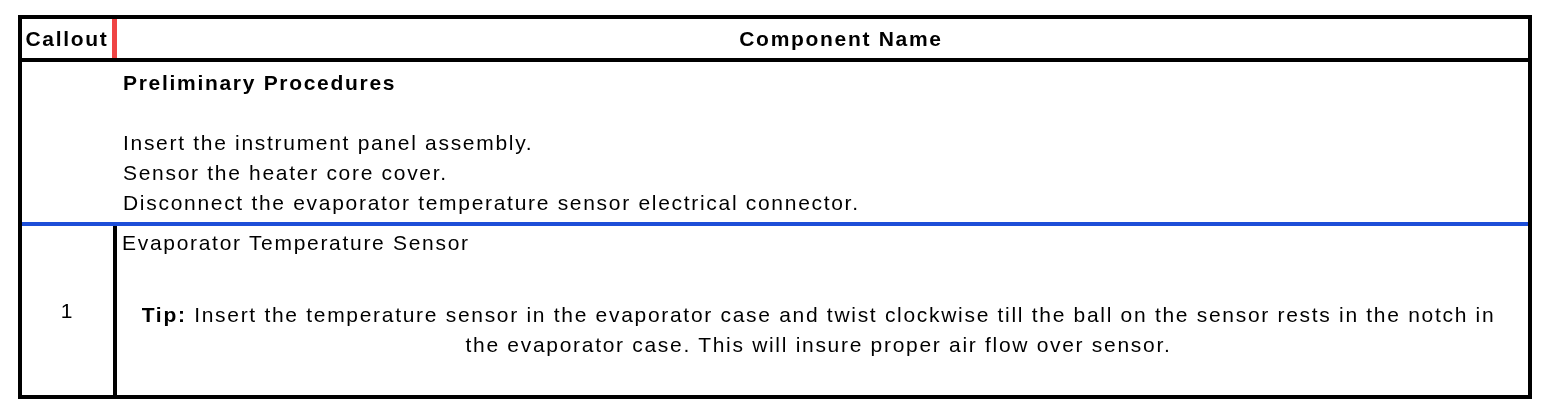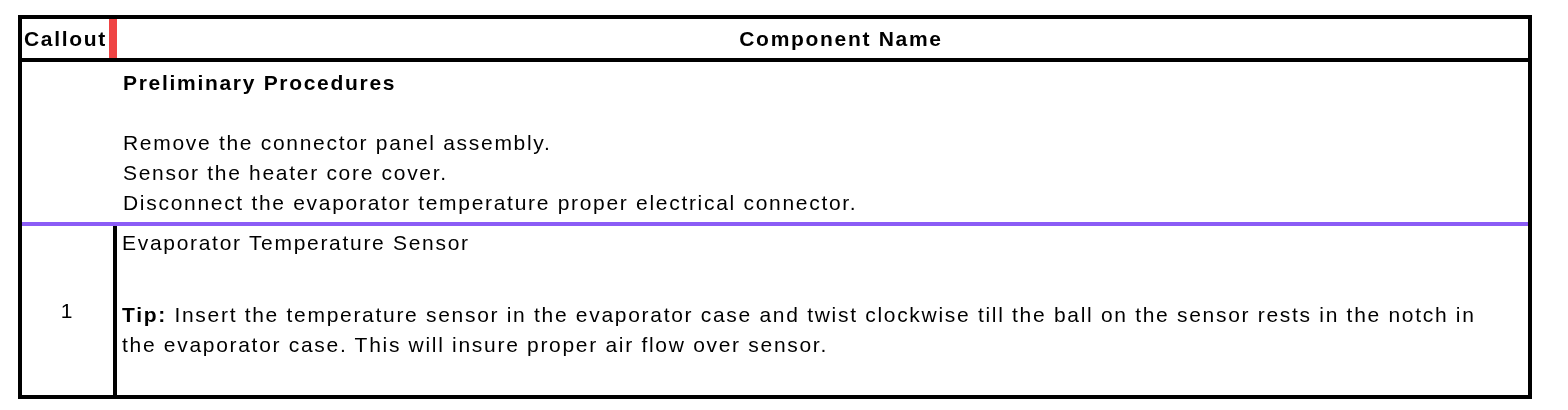--- a/index.html
+++ b/index.html
@@ -33,36 +33,36 @@
   .header-row {
     height: 43px;
     box-sizing: border-box;
     border-bottom: 4px solid #000000;
     display: flex;
     font-weight: bold;
   }
   .header-callout-cell {
     width: 95px;
     box-sizing: border-box;
-    border-right: 8px solid #ef4444;
+    border-right: 5px solid #ef4444;
     display: flex;
     align-items: center;
     justify-content: center;
   }
   .header-name-cell {
     flex: 1;
     display: flex;
     align-items: center;
     justify-content: center;
     padding-left: 37px;
   }
   .preliminary-row {
     height: 164px;
     box-sizing: border-box;
-    border-bottom: 4px solid #8b5cf6;
+    border-bottom: 4px solid #1d4ed8;
     padding: 6px 10px 0 101px;
   }
   .component-row {
     flex: 1;
     display: flex;
     min-height: 0;
   }
   .callout-col {
     width: 95px;
     box-sizing: border-box;
@@ -80,42 +80,43 @@
     min-height: 30px;
   }
   .blank-line {
     height: 30px;
   }
   .bold {
     font-weight: bold;
   }
   .tip-paragraph {
     margin: 12px 0 8px 0;
+    text-align: center;
   }
 </style>
 </head>
 <body>
 
 <div class="component-table">
 
   <div class="header-row">
     <div class="header-callout-cell">
       <span>Callout</span>
     </div>
     <div class="header-name-cell">
       <span>Component Name</span>
     </div>
   </div>
 
   <div class="preliminary-row">
     <div class="line bold">Preliminary Procedures</div>
     <div class="blank-line"></div>
-    <div class="line">Remove the connector panel assembly.</div>
+    <div class="line">Insert the instrument panel assembly.</div>
     <div class="line">Sensor the heater core cover.</div>
-    <div class="line">Disconnect the evaporator temperature proper electrical connector.</div>
+    <div class="line">Disconnect the evaporator temperature sensor electrical connector.</div>
   </div>
 
   <div class="component-row">
     <div class="callout-col">
       <span>1</span>
     </div>
     <div class="content-col">
       <div class="line">Evaporator Temperature Sensor</div>
       <div class="blank-line"></div>
       <p class="tip-paragraph"><span class="bold">Tip:</span> <span>Insert the temperature sensor in the evaporator case and twist clockwise till the ball on the sensor rests in the notch in the evaporator case. This will insure proper air flow over sensor.</span></p>

